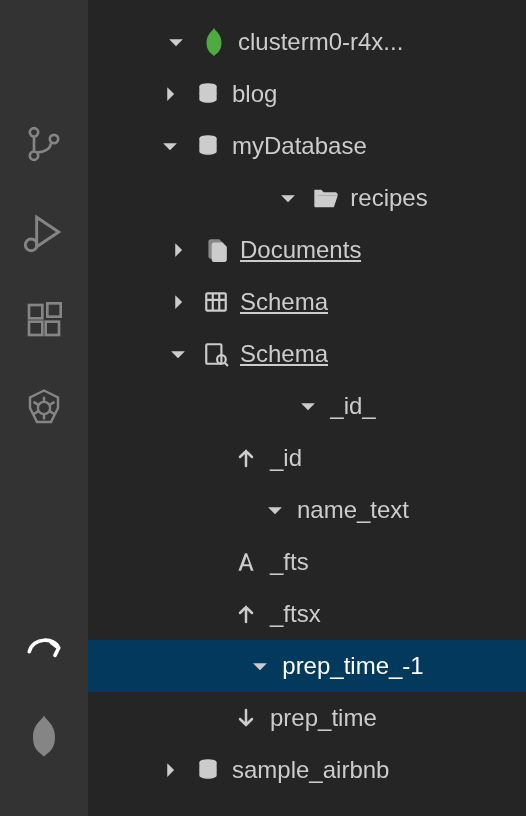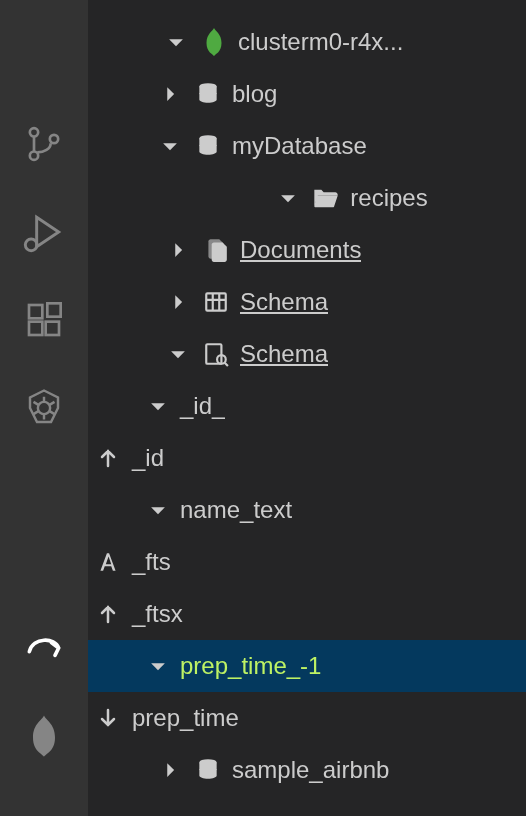--- a/index.html
+++ b/index.html
@@ -37,21 +37,21 @@
   background: #252526;
   padding-top: 16px;
 }
 .row {
   display: flex;
   align-items: center;
   height: 52px;
   white-space: nowrap;
   overflow: hidden;
 }
-.row.selected { background: #04395e; color: #bef264; }
+.row.selected { background: #04395e; color: #ffffff; }
 .chevron {
   width: 36px;
   display: flex;
   align-items: center;
   justify-content: center;
   color: #cccccc;
   flex-shrink: 0;
 }
 .icon {
   width: 40px;
@@ -62,22 +62,22 @@
 }
 .label {
   padding-left: 4px;
   overflow: hidden;
   text-overflow: ellipsis;
 }
 .indent-0 { padding-left: 70px; }
 .indent-1 { padding-left: 64px; }
 .indent-2 { padding-left: 84px; justify-content: center; }
 .indent-3 { padding-left: 72px; text-decoration: underline; }
-.indent-4 { padding-left: 52px; }
-.indent-5 { }
+.indent-4 { padding-left: 52px; justify-content: center; }
+.indent-5 { padding-left: 138px; }
 svg { display: block; }
 </style>
 </head>
 <body>
 
 <div class="actbar">
   <div style="height:72px"></div>
   <div class="act-icon">
     <svg width="40" height="40" viewBox="0 0 24 24" fill="none" stroke="currentColor" stroke-width="1.6">
       <circle cx="6" cy="5" r="2.5"></circle>

